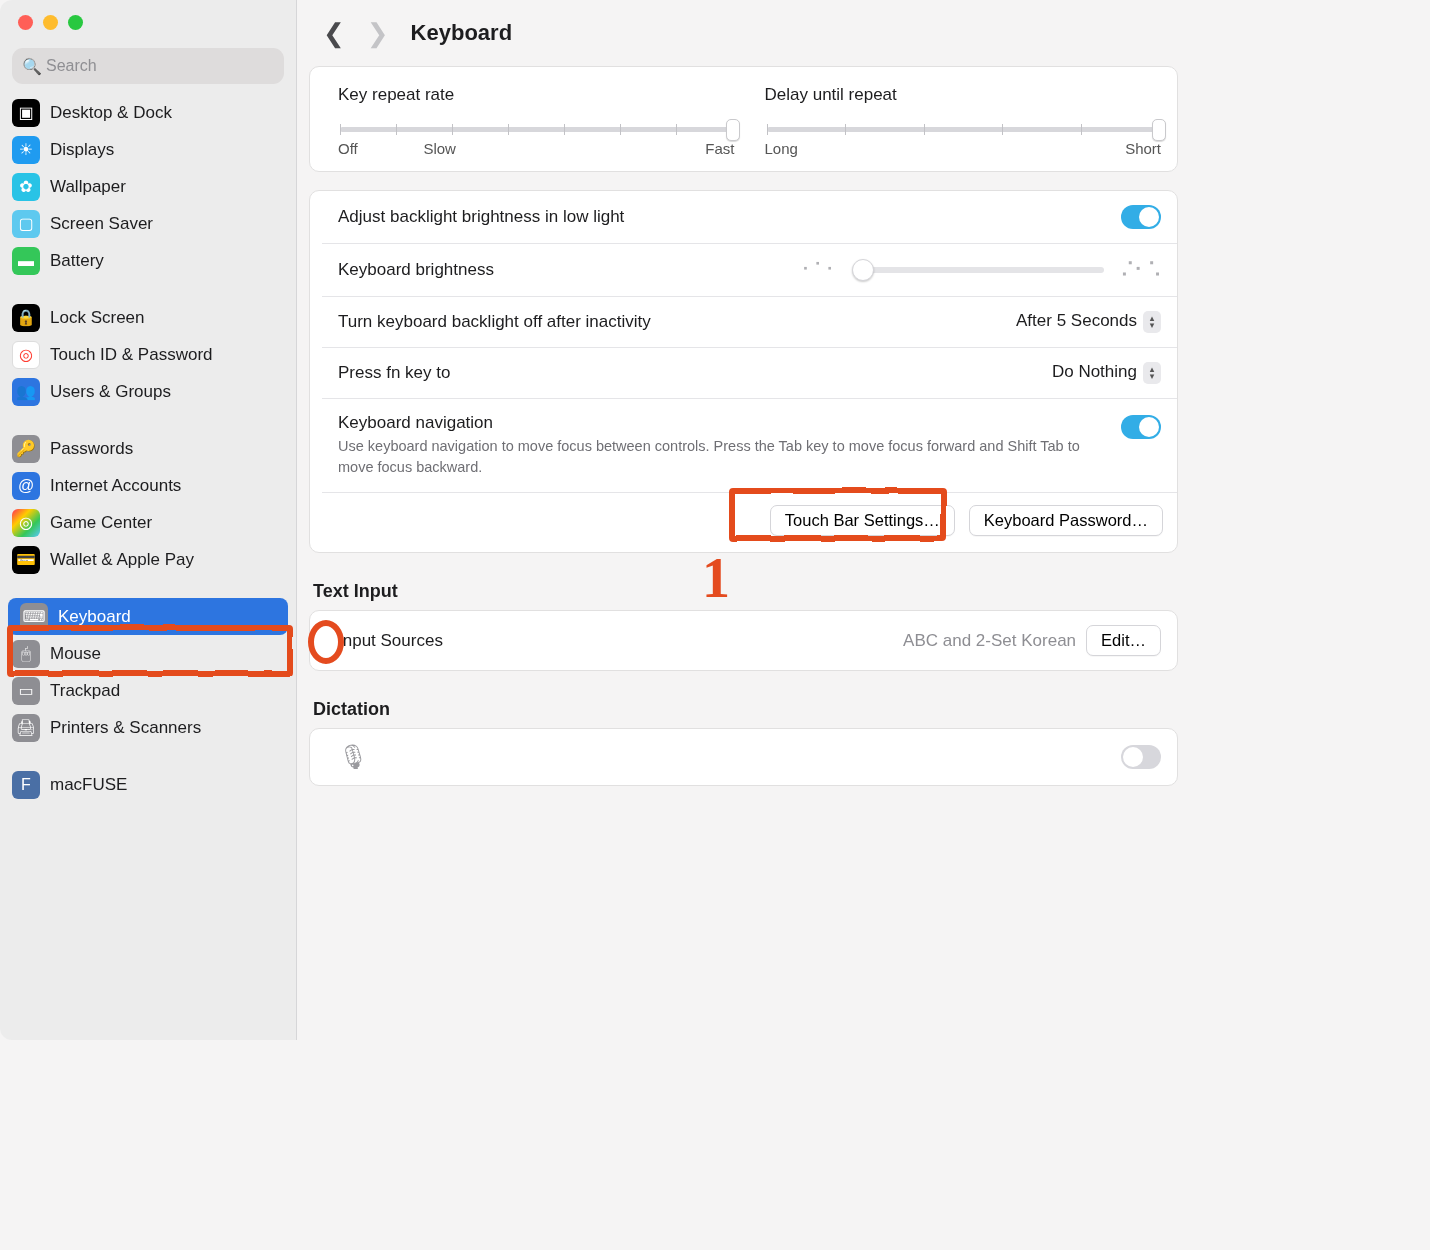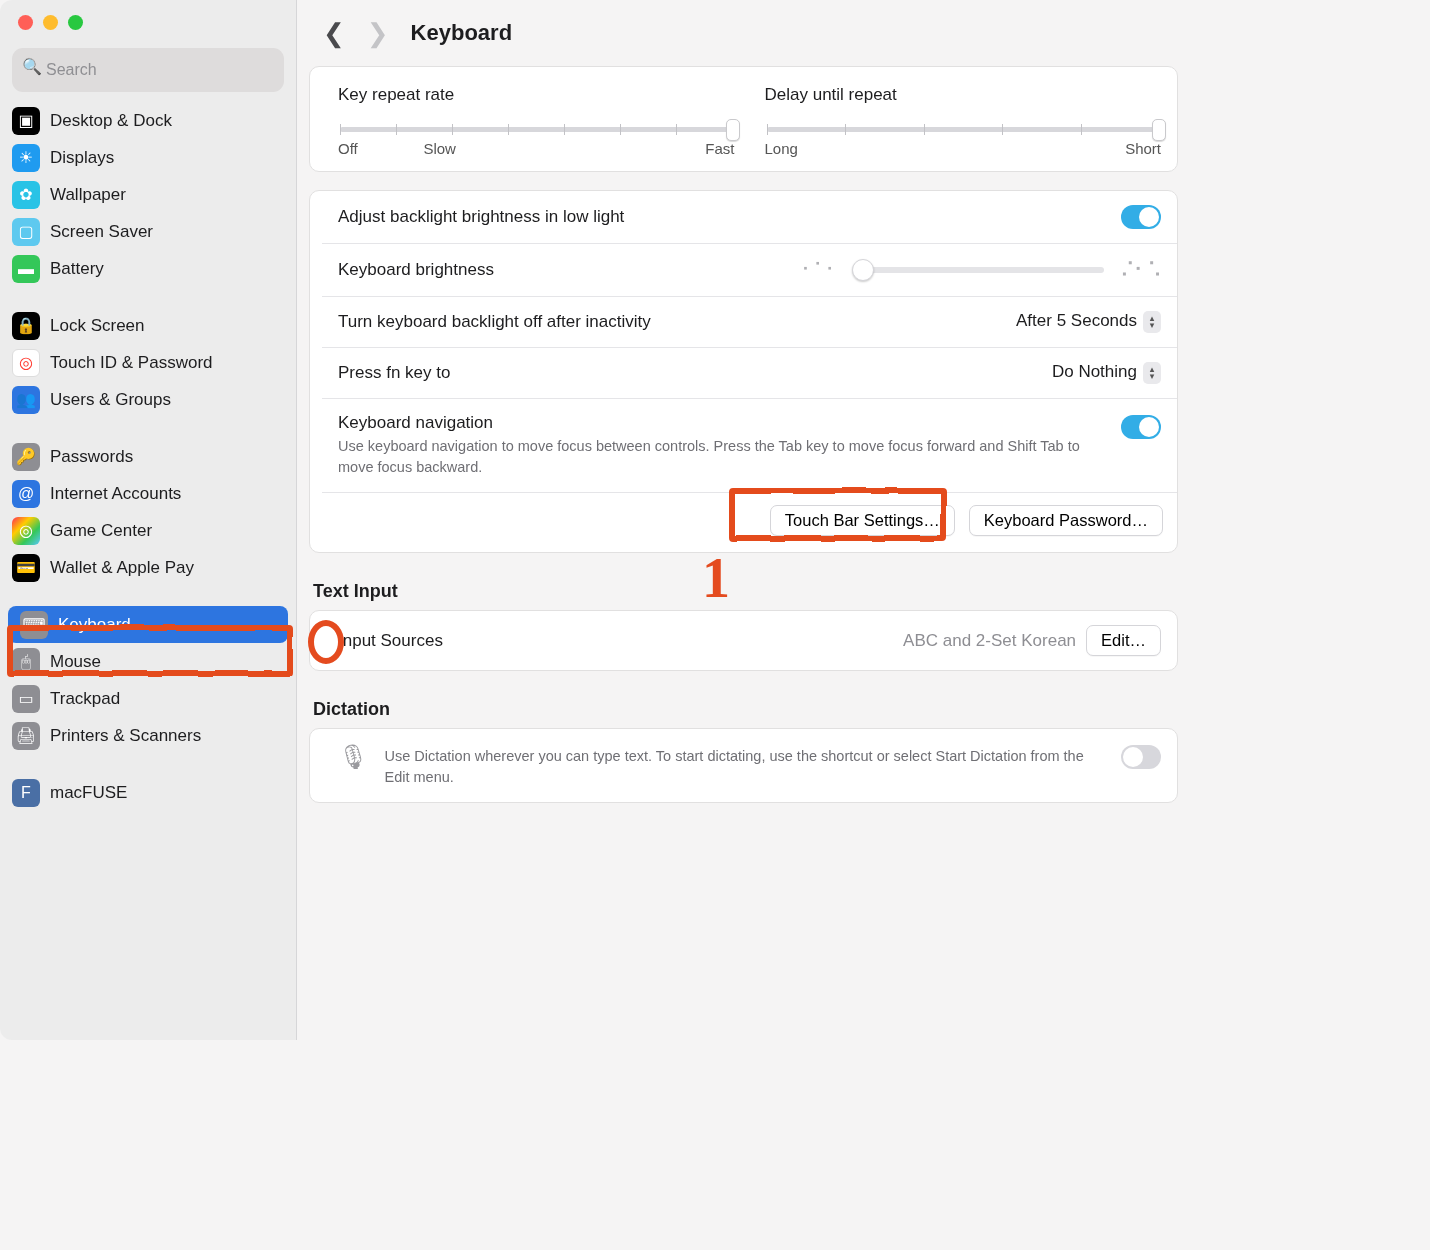--- a/index.html
+++ b/index.html
@@ -38,21 +38,21 @@
     flex-direction: column;
     padding-top: 15px;
   }
   .traffic {
     display:flex; gap:10px; padding:0 0 14px 18px;
   }
   .dot { width:15px; height:15px; border-radius:50%; }
   .dot.r{background:#ff5f57;} .dot.y{background:#febc2e;} .dot.g{background:#28c840;}
   .search-wrap { padding: 4px 12px 10px; position:relative;}
   .search {
-    width:100%; height:44px; border-radius:11px;
+    width:100%; height:36px; border-radius:11px;
     background:#dedcdc; border:none; padding:0 10px 0 34px;
     font-size:16px; color:var(--text);
   }
   .search::placeholder{color:#8f8f93;}
   .search-wrap .sicon{
     position:absolute; left:22px; top:13px; font-size:16px; color:#8f8f93;
   }
   .nav { overflow-y:hidden; flex:1; }
   .nav-item {
     display:flex; align-items:center; gap:10px;
@@ -351,21 +351,20 @@
         <span>ABC and 2-Set Korean</span>
         <button class="btn">Edit…</button>
       </div>
     </div>
   </div>
 
   <div class="section-title">Dictation</div>
   <div class="card">
     <div class="row" style="align-items:flex-start; gap:16px;">
       <span class="mic">🎙</span>
-      <div class="sub" style="flex:1">Use Dictation wherever you can type text. To start dictating, use the shortcut or select Start Dictation from the Edit menu.</div>
       <div class="toggle off" style="margin-top:2px"></div>
     </div>
   </div>
 
 </div>
 
 <div class="hl" id="hl-sidebar" style="left: 6px; top: 624px; width: 286px; height: 52px;"></div>
 <div class="hl" id="hl-shortcuts" style="left: 728px; top: 487px; width: 218px; height: 54px;"></div>
 <div class="hl-circle" id="hl-zero" style="left: 308px; top: 620px;"></div>
 <div class="hl-num" id="hl-one" style="left: 702px; top: 546px;">1</div>

